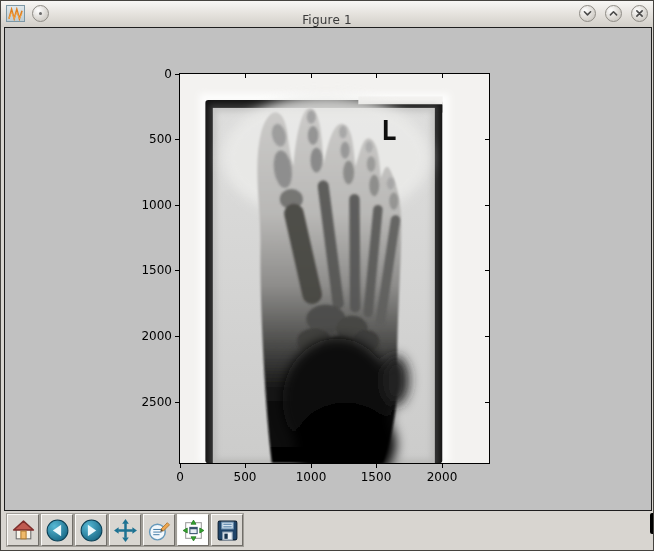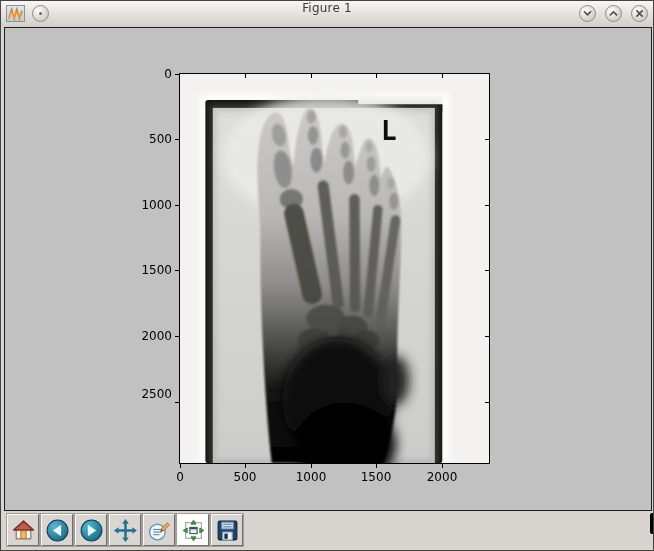--- a/index.html
+++ b/index.html
@@ -8,21 +8,21 @@
     position:relative;width:654px;height:551px;
     background:#d8d5d0;
     font-family:"DejaVu Sans",sans-serif;
     border:1px solid #45433f;
     overflow:hidden;
   }
   
   .titlebar{
     position:absolute;left:0;top:0;width:100%;height:26px;
     background:linear-gradient(#f8f7f5,#e3e0db 55%,#d2cfc9);
-    display:flex;align-items:flex-start;
+    display:flex;align-items:flex-end;
   }
   .appicon{
     position:absolute;left:5px;top:4px;width:19px;height:17px;
     background:linear-gradient(#dfe7ea,#bfcdd3);
     border:1px solid #7d98a6;display:flex;align-items:center;justify-content:center;
   }
   .menubtn,.winbtn{
     width:17px;height:17px;border-radius:50%;
     background:radial-gradient(circle at 35% 30%, #ffffff, #dcd9d4 55%, #c2bfb9);
     border:1px solid #8f8c86;
@@ -208,21 +208,21 @@
       <span class="ytickmark" style="top:65px"></span>
       <span class="ytickmark" style="top:131px"></span>
       <span class="ytickmark" style="top:196px"></span>
       <span class="ytickmark" style="top:262px"></span>
       <span class="ytickmark" style="top:328px"></span>
       <span class="ylab" style="top:0px">0</span>
       <span class="ylab" style="top:65px">500</span>
       <span class="ylab" style="top:131px">1000</span>
       <span class="ylab" style="top:196px">1500</span>
       <span class="ylab" style="top:262px">2000</span>
-      <span class="ylab" style="top:320px">2500</span>
+      <span class="ylab" style="top:328px">2500</span>
 
       <span class="xtickmark" style="left:0px"></span>
       <span class="xtickmark" style="left:65px"></span>
       <span class="xtickmark" style="left:131px"></span>
       <span class="xtickmark" style="left:196px"></span>
       <span class="xtickmark" style="left:262px"></span>
       <span class="xlab" style="left:0px">0</span>
       <span class="xlab" style="left:65px">500</span>
       <span class="xlab" style="left:131px">1000</span>
       <span class="xlab" style="left:196px">1500</span>

